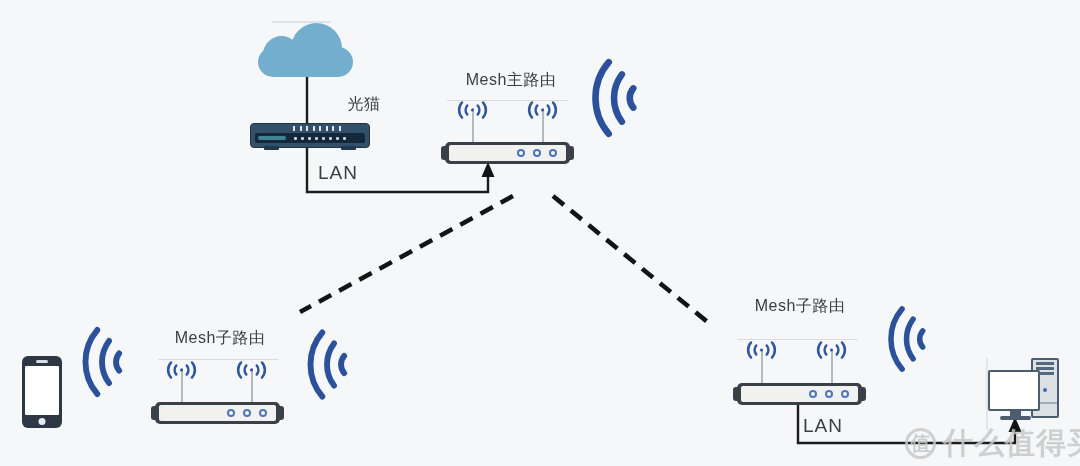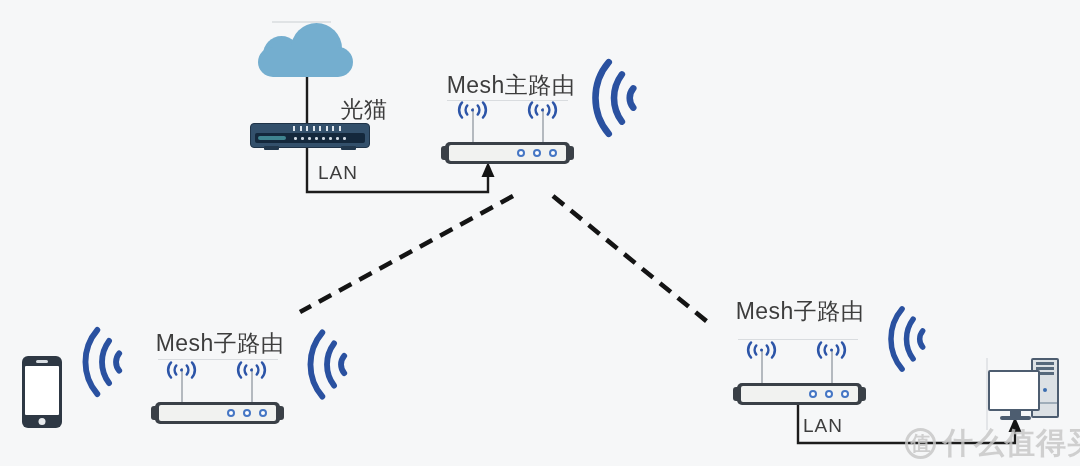--- a/index.html
+++ b/index.html
@@ -10,21 +10,21 @@
   }
   .scene *{box-sizing:border-box;}
   svg.overlay{position:absolute;left:0;top:0;z-index:1;}
   .wire{stroke:var(--wire-black,#1c1c1c);stroke-width:2.4;fill:none;}
   .dash{stroke:#141414;stroke-width:4.6;stroke-dasharray:14 9;fill:none;stroke-linecap:butt;}
   .arrowhead{fill:#141414;}
   .deco-line{stroke:var(--hairline-gray,#d9dcdf);stroke-width:1.3;fill:none;}
 
   .node-label{
     position:absolute;z-index:2;text-align:center;
-    font-size:23px;color:var(--label-text,#3d3d3d);letter-spacing:.5px;
+    font-size:16px;color:var(--label-text,#3d3d3d);letter-spacing:.5px;
   }
   .lan-label{
     position:absolute;z-index:2;font-size:19px;color:var(--label-text,#3d3d3d);letter-spacing:1px;
   }
 
   
   .cloud{position:absolute;left:258px;top:23px;width:95px;height:54px;z-index:2;}
   .cloud .base{position:absolute;left:0;bottom:0;width:95px;height:30px;border-radius:15px;background:var(--cloud-blue,#74aecf);}
   .cloud .puff-big{position:absolute;left:33px;top:0;width:51px;height:51px;border-radius:50%;background:var(--cloud-blue,#74aecf);}
   .cloud .puff-small{position:absolute;left:5px;top:13px;width:37px;height:37px;border-radius:50%;background:var(--cloud-blue,#74aecf);}

